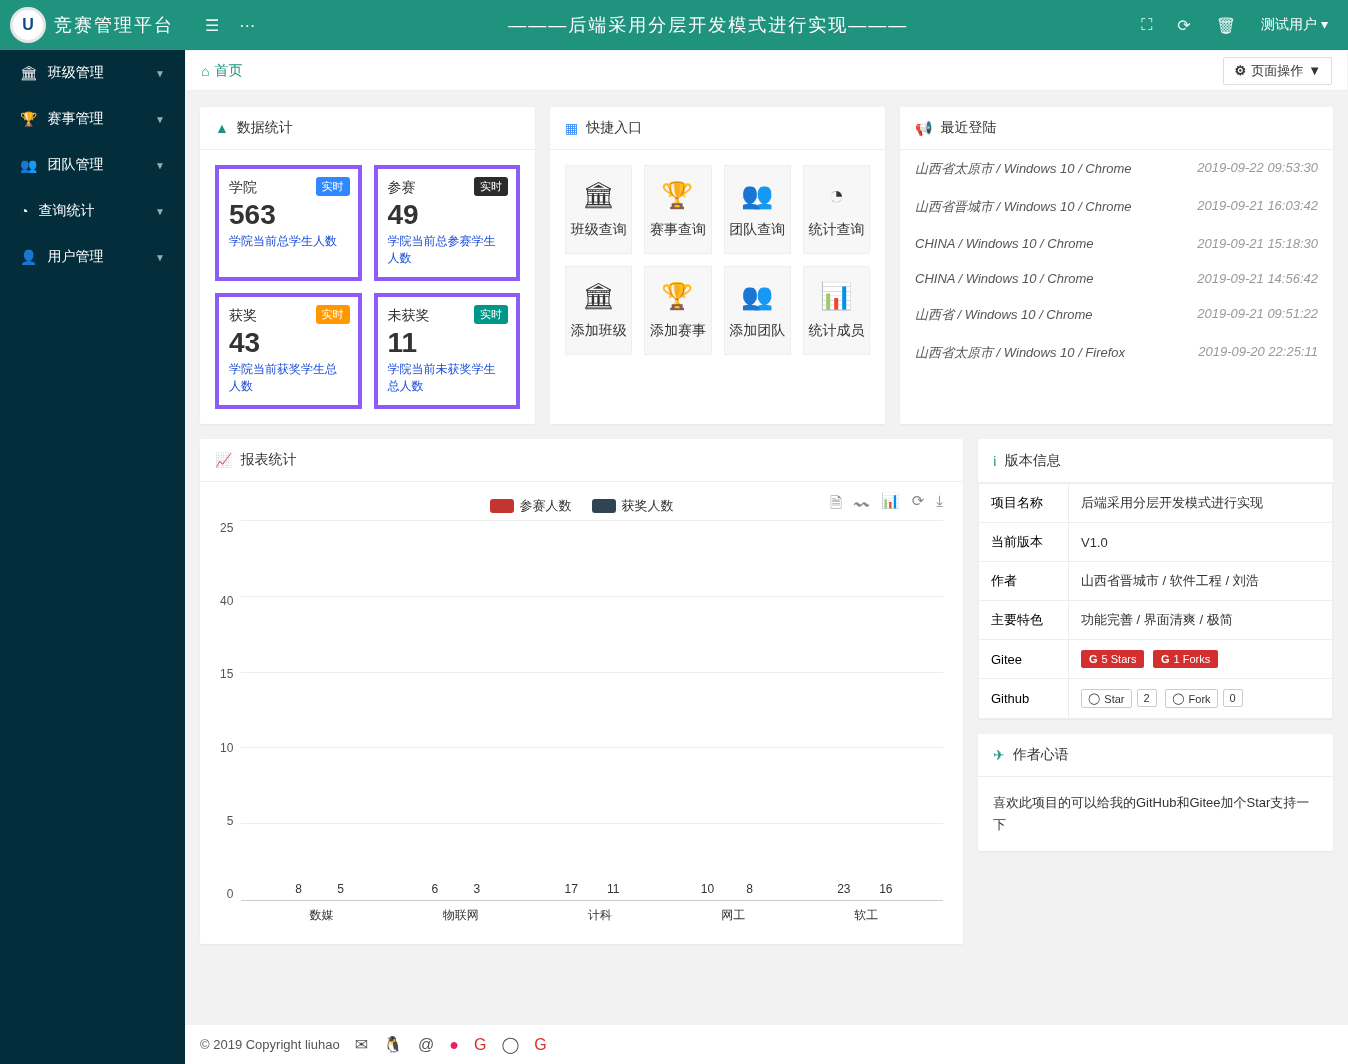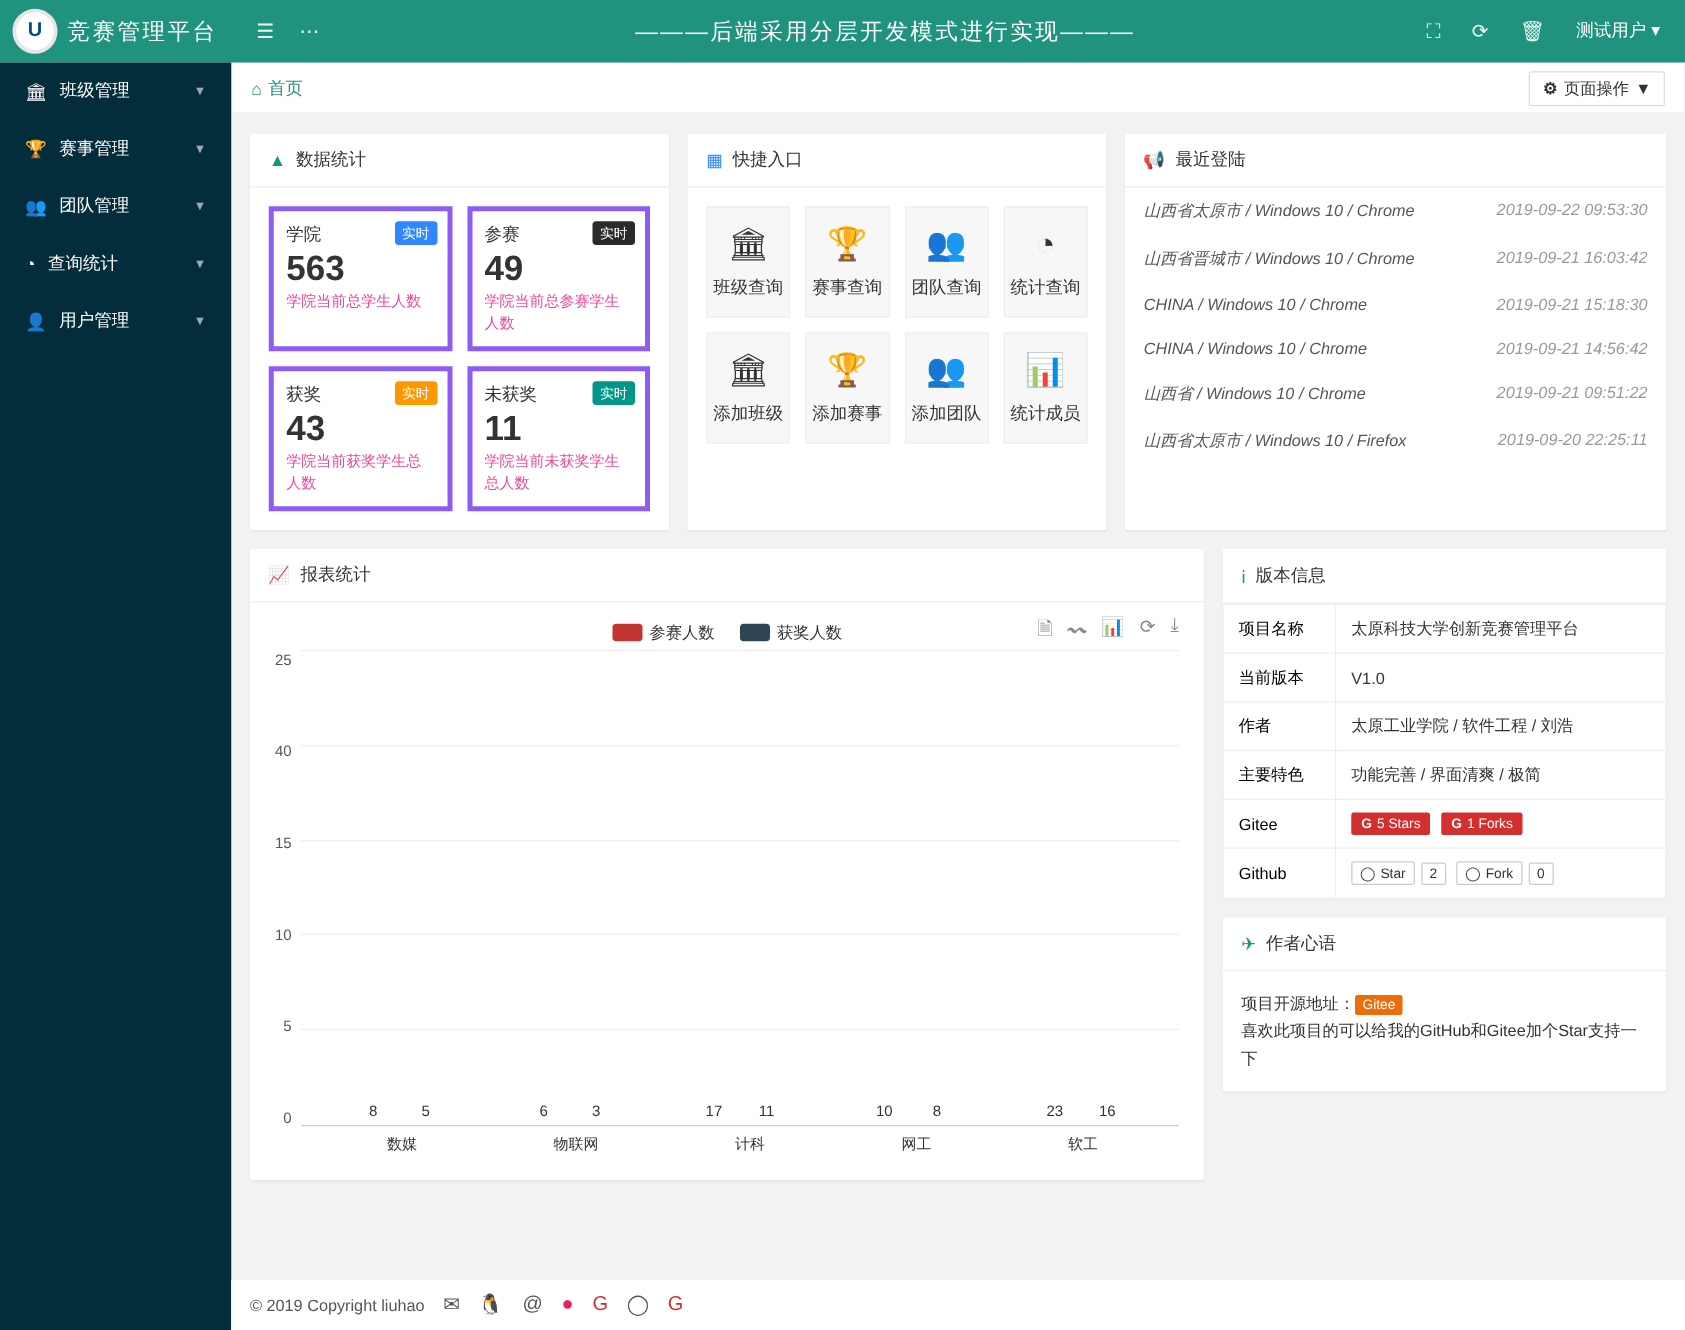--- a/index.html
+++ b/index.html
@@ -24,21 +24,21 @@
 .page-op .gear { color:#333; font-weight:bold; }
 .content { padding: 15px; flex: 1; }
 .row { display: flex; gap: 15px; }
 .card { background: #fff; border-radius: 2px; box-shadow: 0 1px 2px rgba(0,0,0,0.05); }
 .card-header { padding: 12px 15px; border-bottom: 1px solid #eee; display: flex; align-items: center; gap: 8px; font-size: 14px; }
 .card-body { padding: 15px; }
 .stat-grid { display: flex; gap: 12px; flex-wrap: wrap; }
 .stat-box { border: 4px solid #8b5cf6; padding: 10px; width: calc(50% - 6px); position: relative;}
 .stat-label { font-size: 14px; }
 .stat-val { font-size: 28px; font-weight: 600; margin: 2px 0; }
-.stat-desc { font-size: 12px; color: #ec4899; }
+.stat-desc { font-size: 12px; color: #1d4ed8; }
 .badge { position: absolute; top: 8px; right: 8px; font-size: 11px; color: #fff; padding: 2px 6px; border-radius: 3px; }
 .b-blue{background:#2f88ff;} .b-dark{background:#2b2b2b;} .b-orange{background:#ff9800;} .b-teal{background:#009688;}
 .quick-grid { display: flex; gap: 12px; flex-wrap: wrap; }
 .quick-item { width: calc(25% - 9px); background: #f7f7f7; border: 1px solid #eee; padding: 14px 0; text-align: center; cursor: pointer; display:flex; flex-direction:column; align-items:center; gap:10px; }
 .quick-item .bigicon { font-size: 26px; }
 .login-row { display: flex; justify-content: space-between; padding: 10px 15px; font-size: 13px; color: #555; font-style: italic; }
 .login-row .t { color:#999; }
 .chart-card { margin-top: 15px; }
 .chart-area { padding: 10px 20px 20px; position: relative; }
 .chart-toolbar { position: absolute; right: 20px; top: 10px; display: flex; gap: 12px; color: #888; font-size: 15px; }
@@ -353,29 +353,29 @@
         <div style="width:355px;display:flex;flex-direction:column;gap:15px;">
           <div class="card">
             <div class="card-header">
                 <span class="c-teal">ℹ</span>
                 <span>版本信息</span>
               </div>
             <table class="info-table">
               <tbody>
                   <tr>
                     <td>项目名称</td>
-                    <td>太原科技大学创新竞赛管理平台</td>
+                    <td>后端采用分层开发模式进行实现</td>
                   </tr>
               <tr>
                     <td>当前版本</td>
                     <td>V1.0</td>
                   </tr>
               <tr>
                     <td>作者</td>
-                    <td>太原工业学院 / 软件工程 / 刘浩</td>
+                    <td>山西省晋城市 / 软件工程 / 刘浩</td>
                   </tr>
               <tr>
                     <td>主要特色</td>
                     <td>功能完善 / 界面清爽 / 极简</td>
                   </tr>
               <tr>
                     <td>Gitee</td>
                     <td>
                 <span class="tag-red">
                         <b>G</b> 
@@ -396,21 +396,20 @@
                   </tr>
             </tbody>
               </table>
           </div>
           <div class="card">
             <div class="card-header">
                 <span class="c-teal">✈</span>
                 <span>作者心语</span>
               </div>
             <div class="author-note">
-              <div><span>项目开源地址：</span><span class="tag-gitee">Gitee</span></div>
               <div>喜欢此项目的可以给我的GitHub和Gitee加个Star支持一下</div>
             </div>
           </div>
         </div>
       </div>
     </div>
 
     <div class="footer">
       <span>© 2019 Copyright liuhao</span>
       <span class="ficon">✉</span>

